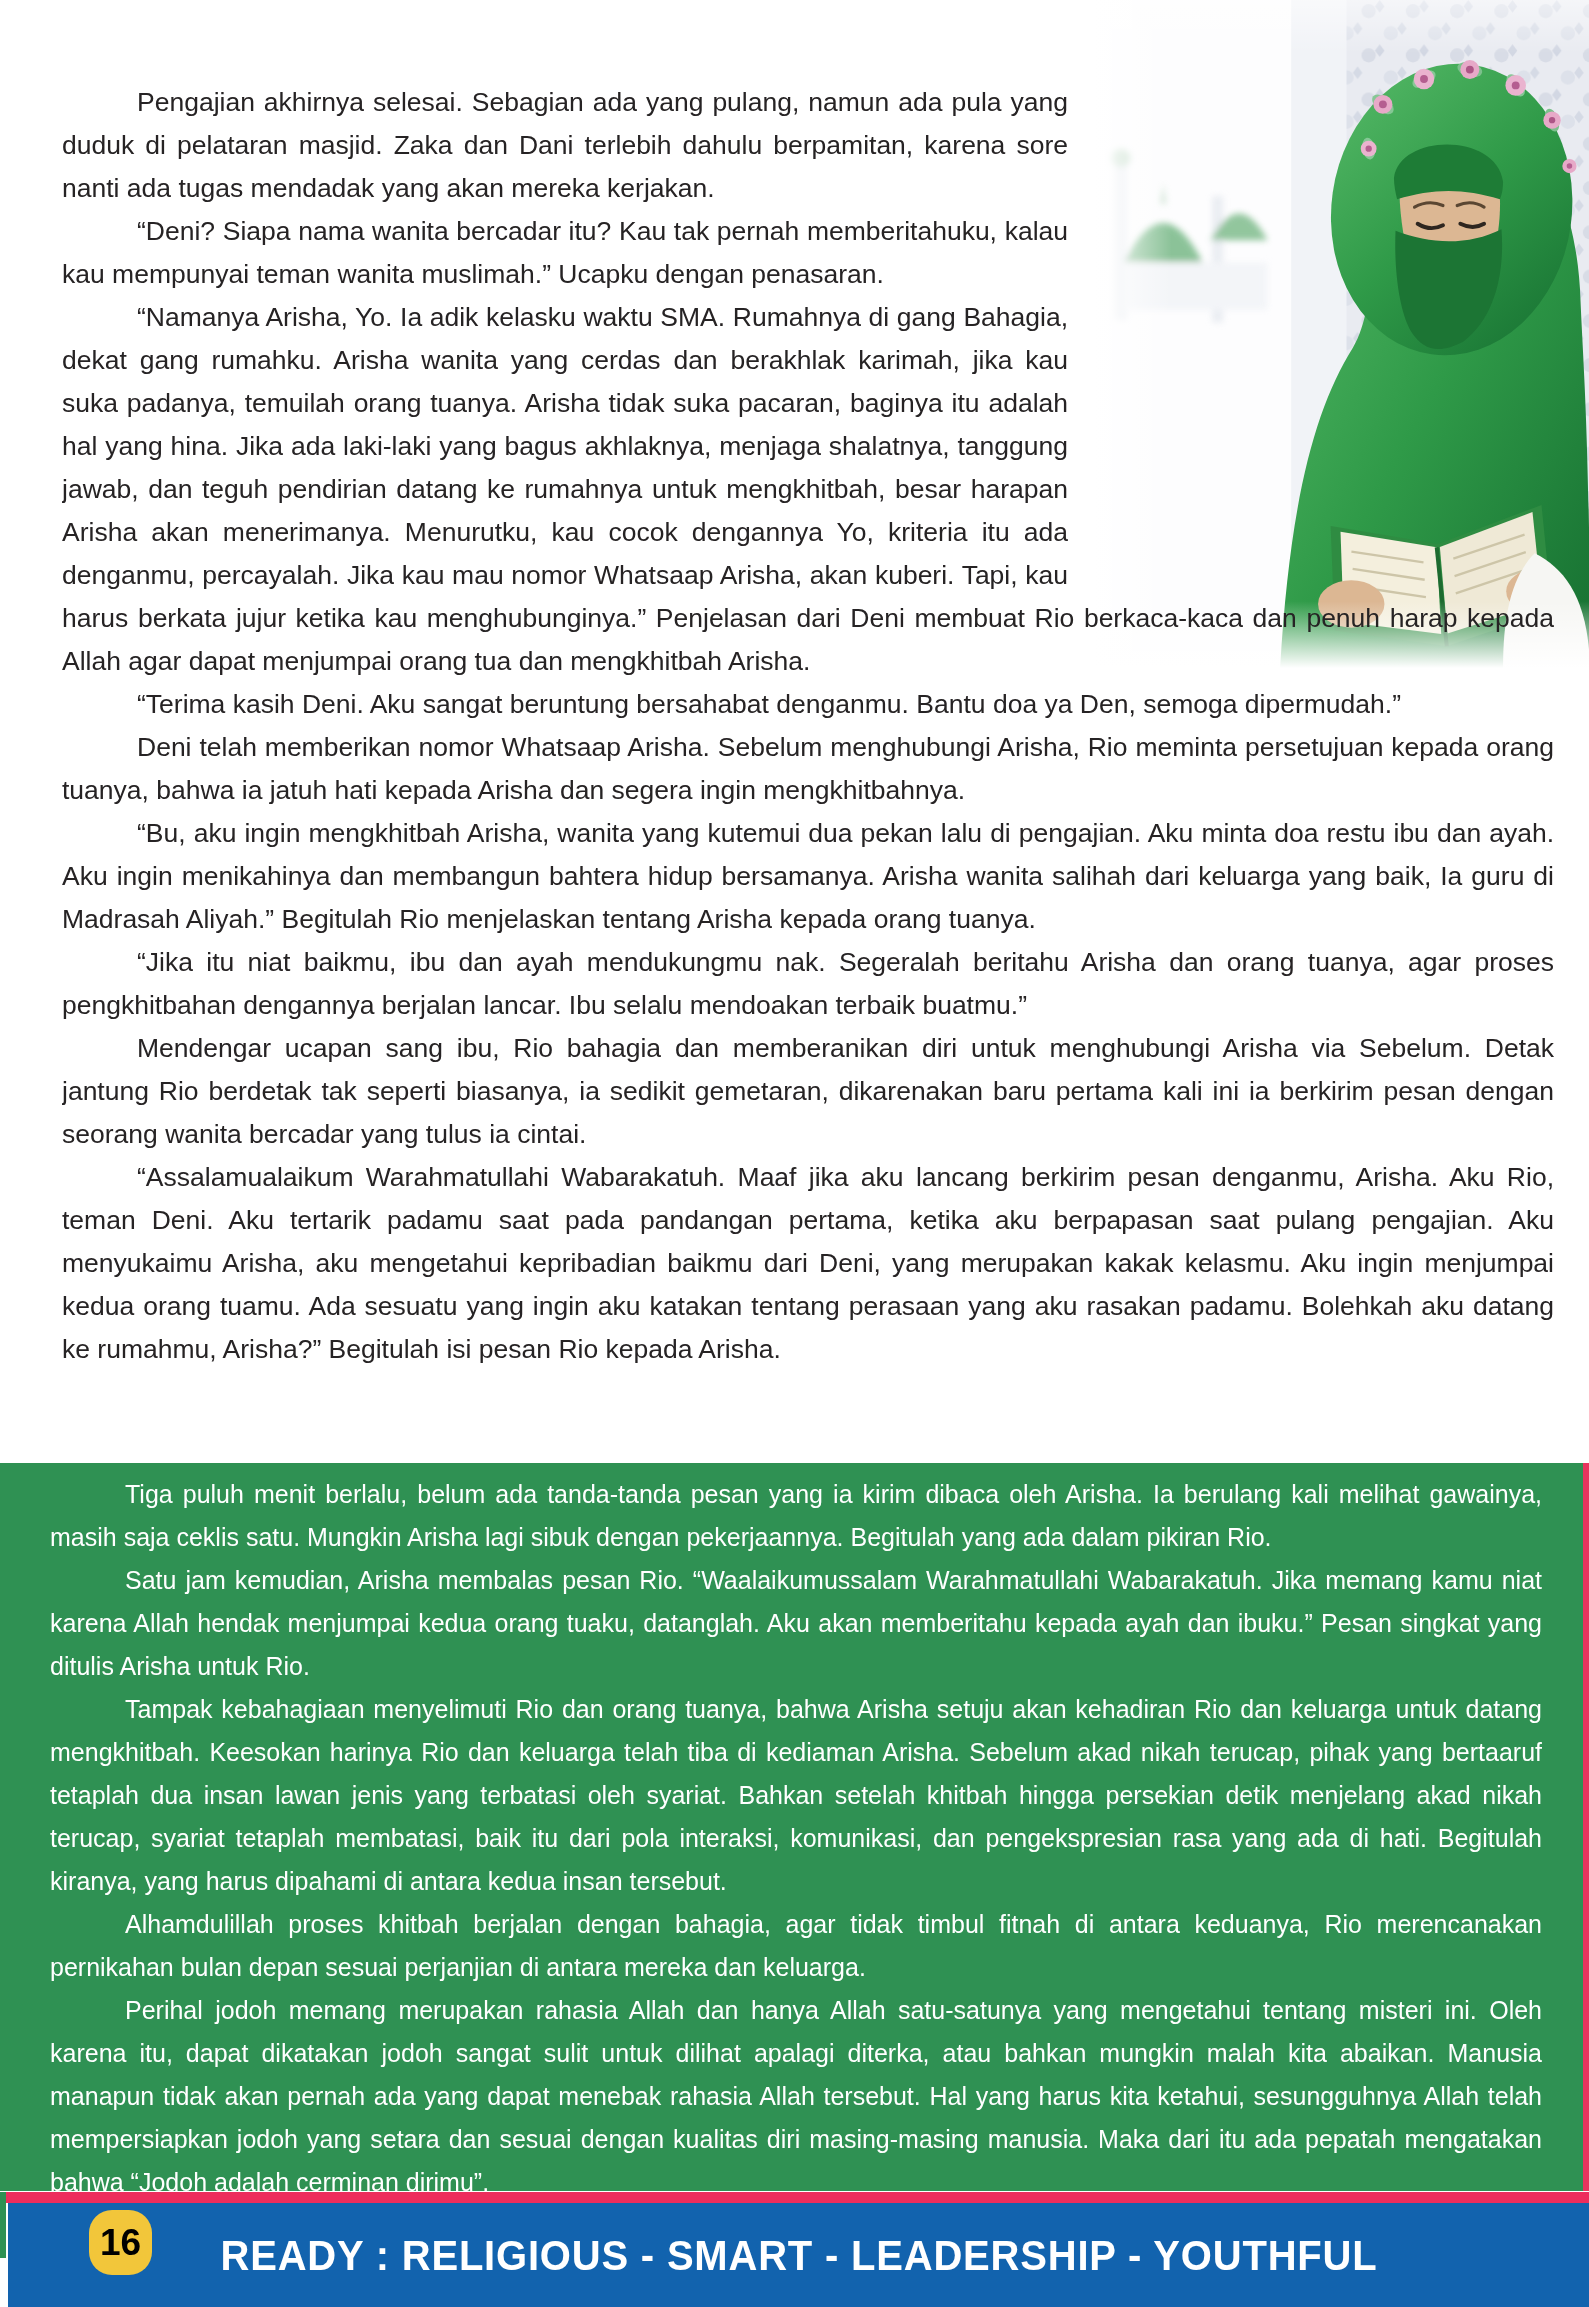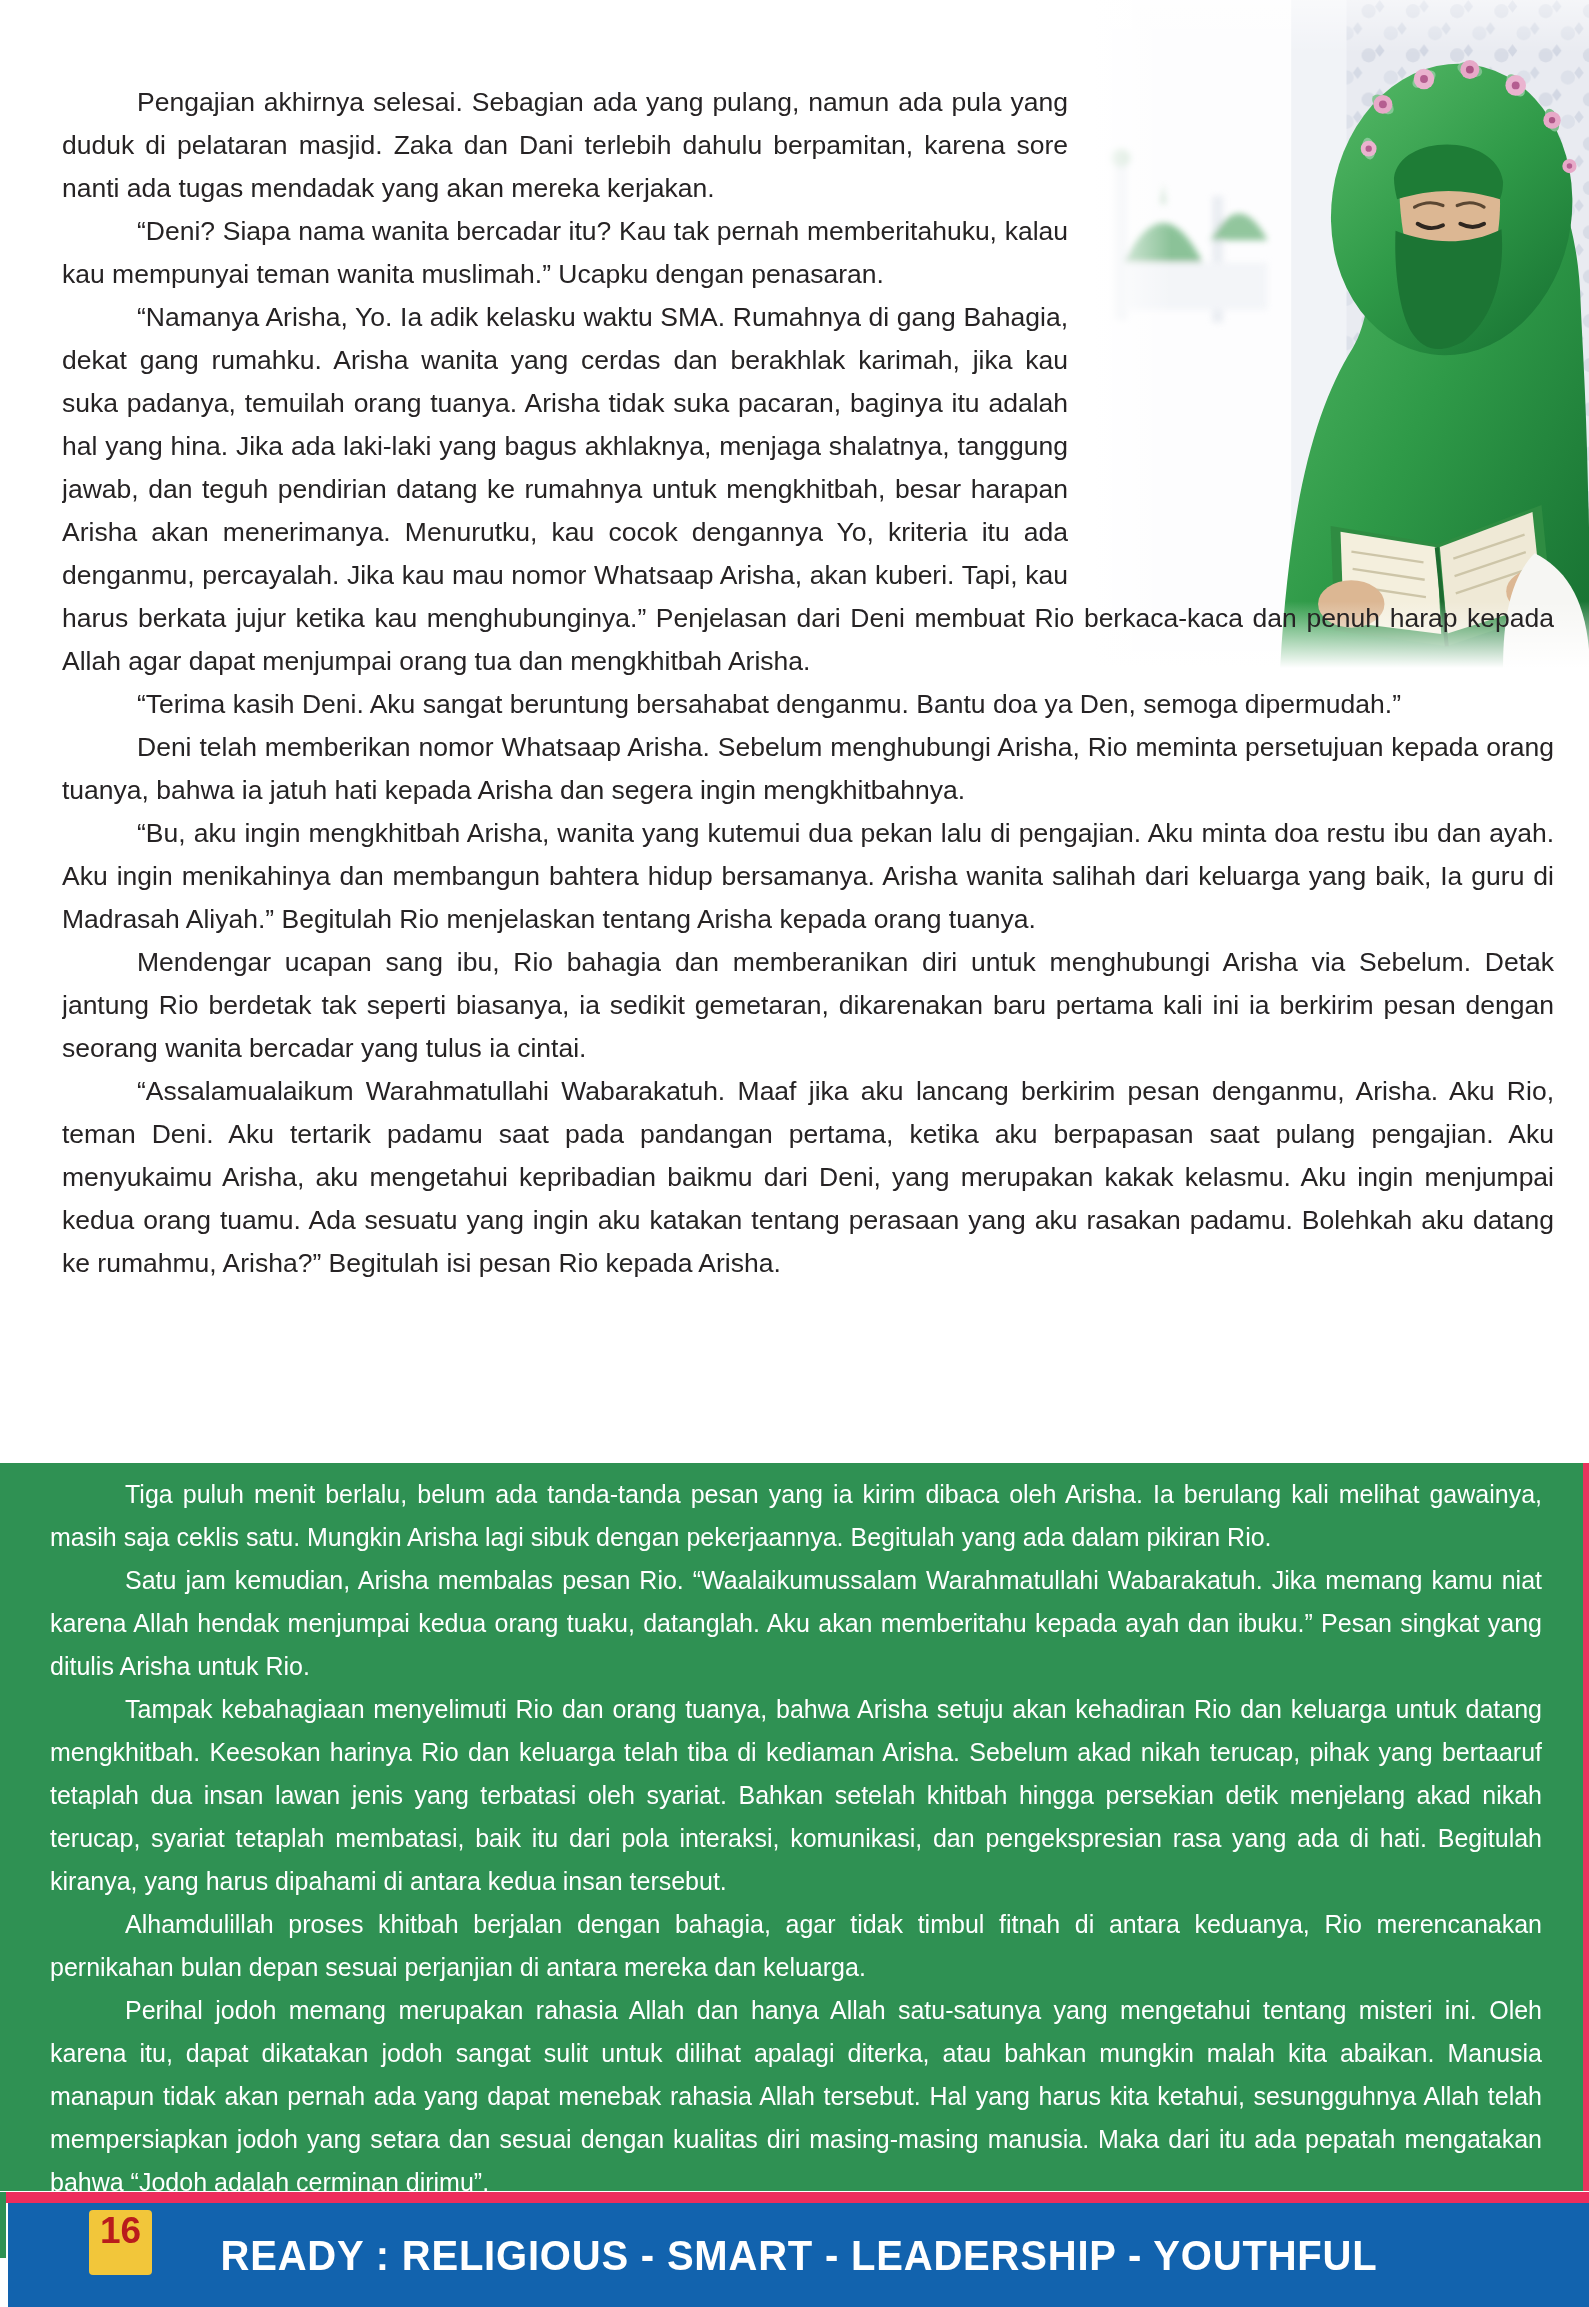--- a/index.html
+++ b/index.html
@@ -56,23 +56,23 @@
     position:absolute;left:8px;right:0;top:2203px;height:104px;
     background:#1263ae;
     display:flex;align-items:center;justify-content:center;
   }
   .green-sliver{
     position:absolute;left:0;top:2192px;width:6.3px;height:66px;
     background:#2f9153;
   }
   .badge{
     position:absolute;left:81px;top:7.1px;width:63px;height:65px;
-    background:#f2c63a;border-radius:4px;
-    display:flex;align-items:flex-start;justify-content:center;
-    font-size:37px;font-weight:bold;color:#b91c1c;
+    background:#f2c63a;border-radius:23px;
+    display:flex;align-items:center;justify-content:center;
+    font-size:37px;font-weight:bold;color:#000000;
   }
   .motto{
     color:#ffffff;font-size:40px;font-weight:bold;letter-spacing:0.8px;
     transform:scaleY(1.06);
     white-space:nowrap;
   }
 </style>
 </head>
 <body>
 
@@ -179,20 +179,21 @@
   </div>
 
   <main class="story">
     <div class="photo-spacer"></div>
     <p class="para">Pengajian akhirnya selesai. Sebagian ada yang pulang, namun ada pula yang duduk di pelataran masjid. Zaka dan Dani terlebih dahulu berpamitan, karena sore nanti ada tugas mendadak yang akan mereka kerjakan.</p>
     <p class="para">“Deni? Siapa nama wanita bercadar itu? Kau tak pernah memberitahuku, kalau kau mempunyai teman wanita muslimah.” Ucapku dengan penasaran.</p>
     <p class="para">“Namanya Arisha, Yo. Ia adik kelasku waktu SMA. Rumahnya di gang Bahagia, dekat gang rumahku. Arisha wanita yang cerdas dan berakhlak karimah, jika kau suka padanya, temuilah orang tuanya. Arisha tidak suka pacaran, baginya itu adalah hal yang hina. Jika ada laki-laki yang bagus akhlaknya, menjaga shalatnya, tanggung jawab, dan teguh pendirian datang ke rumahnya untuk mengkhitbah, besar harapan Arisha akan menerimanya. Menurutku, kau cocok dengannya Yo, kriteria itu ada denganmu, percayalah. Jika kau mau nomor Whatsaap Arisha, akan kuberi. Tapi, kau harus berkata jujur ketika kau menghubunginya.” Penjelasan dari Deni membuat Rio berkaca-kaca dan penuh harap kepada Allah agar dapat menjumpai orang tua dan mengkhitbah Arisha.</p>
     <p class="para">“Terima kasih Deni. Aku sangat beruntung bersahabat denganmu. Bantu doa ya Den, semoga dipermudah.”</p>
     <p class="para">Deni telah memberikan nomor Whatsaap Arisha. Sebelum menghubungi Arisha, Rio meminta persetujuan kepada orang tuanya, bahwa ia jatuh hati kepada Arisha dan segera ingin mengkhitbahnya.</p>
     <p class="para">“Bu, aku ingin mengkhitbah Arisha, wanita yang kutemui dua pekan lalu di pengajian. Aku minta doa restu ibu dan ayah. Aku ingin menikahinya dan membangun bahtera hidup bersamanya. Arisha wanita salihah dari keluarga yang baik, Ia guru di Madrasah Aliyah.” Begitulah Rio menjelaskan tentang Arisha kepada orang tuanya.</p>
+    <p class="para">“Jika itu niat baikmu, ibu dan ayah mendukungmu nak. Segeralah beritahu Arisha dan orang tuanya, agar proses pengkhitbahan dengannya berjalan lancar. Ibu selalu mendoakan terbaik buatmu.”</p>
     <p class="para">Mendengar ucapan sang ibu, Rio bahagia dan memberanikan diri untuk menghubungi Arisha via Sebelum. Detak jantung Rio berdetak tak seperti biasanya, ia sedikit gemetaran, dikarenakan baru pertama kali ini ia berkirim pesan dengan seorang wanita bercadar yang tulus ia cintai.</p>
     <p class="para">“Assalamualaikum Warahmatullahi Wabarakatuh. Maaf jika aku lancang berkirim pesan denganmu, Arisha. Aku Rio, teman Deni. Aku tertarik padamu saat pada pandangan pertama, ketika aku berpapasan saat pulang pengajian. Aku menyukaimu Arisha, aku mengetahui kepribadian baikmu dari Deni, yang merupakan kakak kelasmu. Aku ingin menjumpai kedua orang tuamu. Ada sesuatu yang ingin aku katakan tentang perasaan yang aku rasakan padamu. Bolehkah aku datang ke rumahmu, Arisha?” Begitulah isi pesan Rio kepada Arisha.</p>
   </main>
 
   <section class="green">
     <p class="para">Tiga puluh menit berlalu, belum ada tanda-tanda pesan yang ia kirim dibaca oleh Arisha. Ia berulang kali melihat gawainya, masih saja ceklis satu. Mungkin Arisha lagi sibuk dengan pekerjaannya. Begitulah yang ada dalam pikiran Rio.</p>
     <p class="para">Satu jam kemudian, Arisha membalas pesan Rio. “Waalaikumussalam Warahmatullahi Wabarakatuh. Jika memang kamu niat karena Allah hendak menjumpai kedua orang tuaku, datanglah. Aku akan memberitahu kepada ayah dan ibuku.” Pesan singkat yang ditulis Arisha untuk Rio.</p>
     <p class="para">Tampak kebahagiaan menyelimuti Rio dan orang tuanya, bahwa Arisha setuju akan kehadiran Rio dan keluarga untuk datang mengkhitbah. Keesokan harinya Rio dan keluarga telah tiba di kediaman Arisha. Sebelum akad nikah terucap, pihak yang bertaaruf tetaplah dua insan lawan jenis yang terbatasi oleh syariat. Bahkan setelah khitbah hingga persekian detik menjelang akad nikah terucap, syariat tetaplah membatasi, baik itu dari pola interaksi, komunikasi, dan pengekspresian rasa yang ada di hati. Begitulah kiranya, yang harus dipahami di antara kedua insan tersebut.</p>
     <p class="para">Alhamdulillah proses khitbah berjalan dengan bahagia, agar tidak timbul fitnah di antara keduanya, Rio merencanakan pernikahan bulan depan sesuai perjanjian di antara mereka dan keluarga.</p>
     <p class="para">Perihal jodoh memang merupakan rahasia Allah dan hanya Allah satu-satunya yang mengetahui tentang misteri ini. Oleh karena itu, dapat dikatakan jodoh sangat sulit untuk dilihat apalagi diterka, atau bahkan mungkin malah kita abaikan. Manusia manapun tidak akan pernah ada yang dapat menebak rahasia Allah tersebut. Hal yang harus kita ketahui, sesungguhnya Allah telah mempersiapkan jodoh yang setara dan sesuai dengan kualitas diri masing-masing manusia. Maka dari itu ada pepatah mengatakan bahwa “Jodoh adalah cerminan dirimu”.</p>

